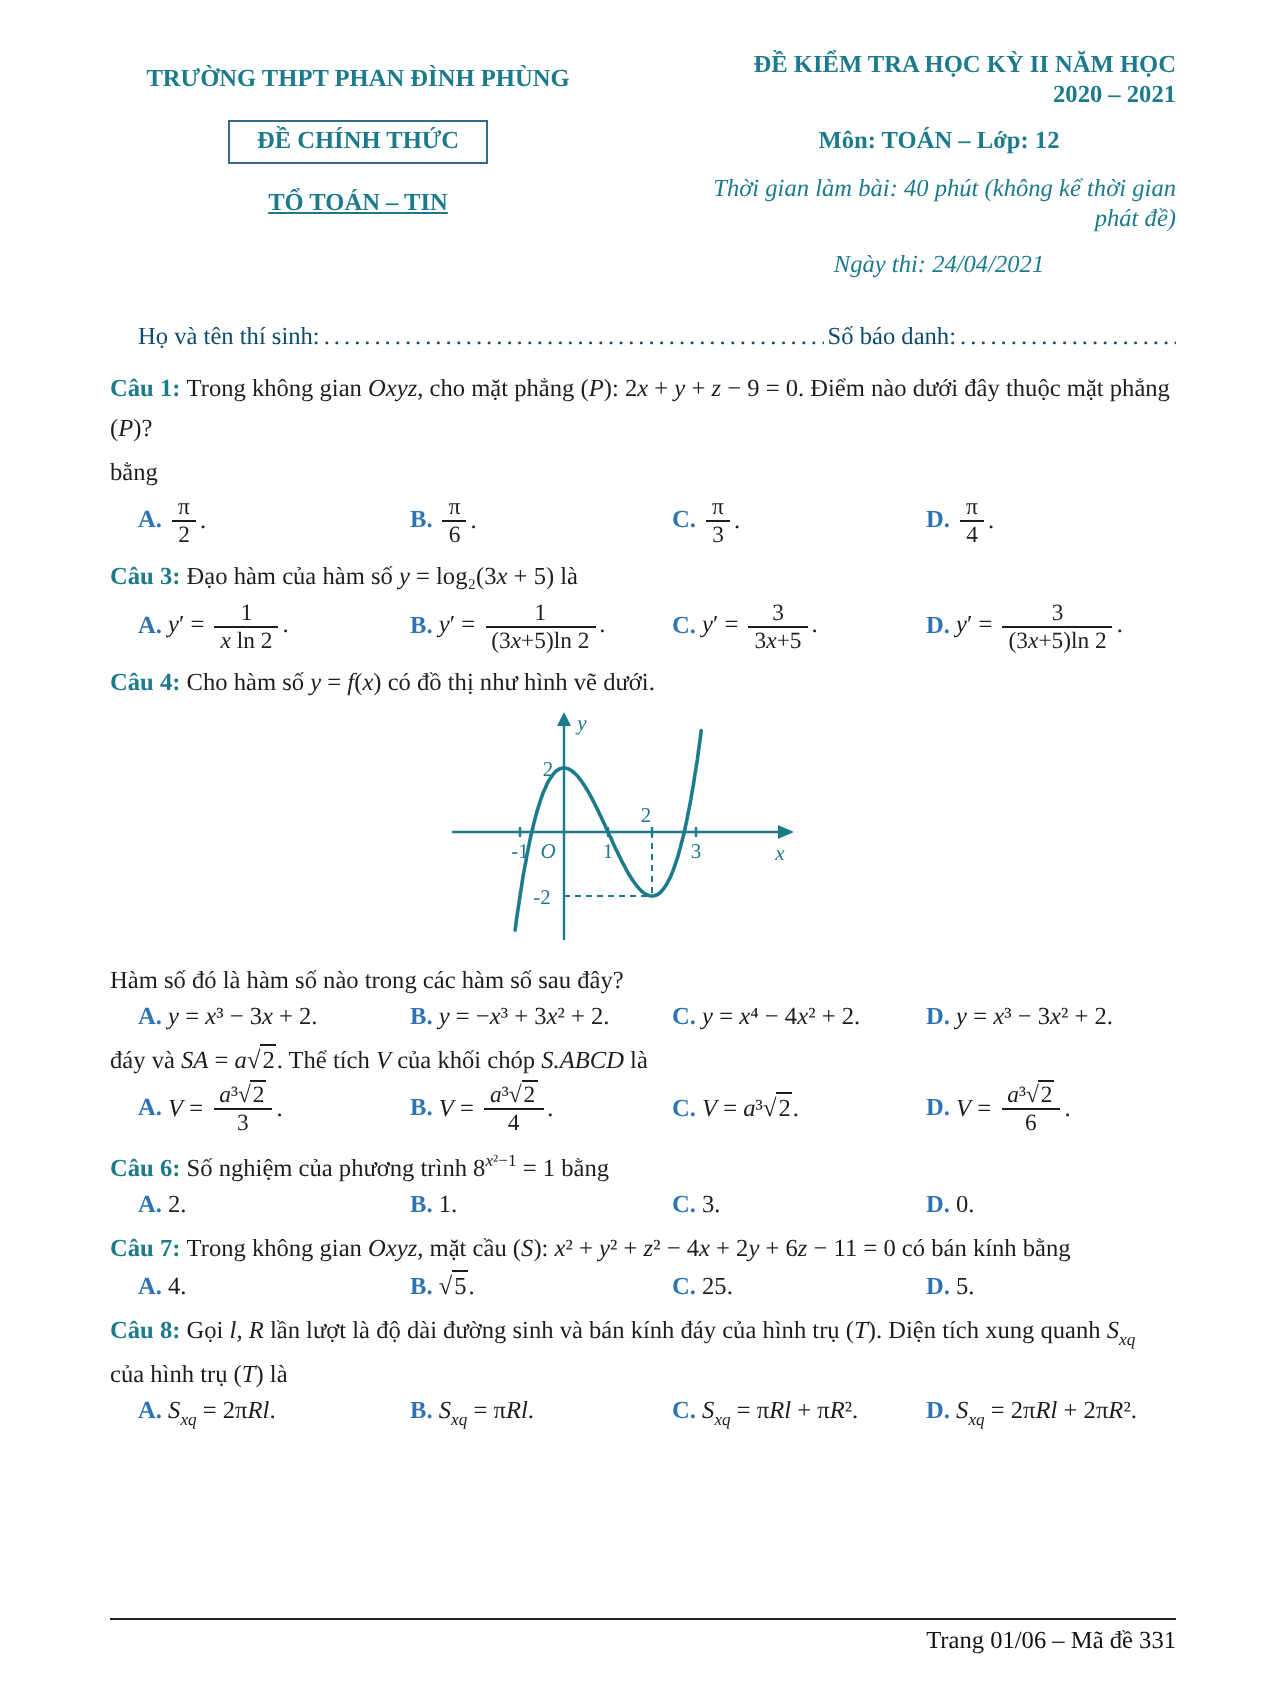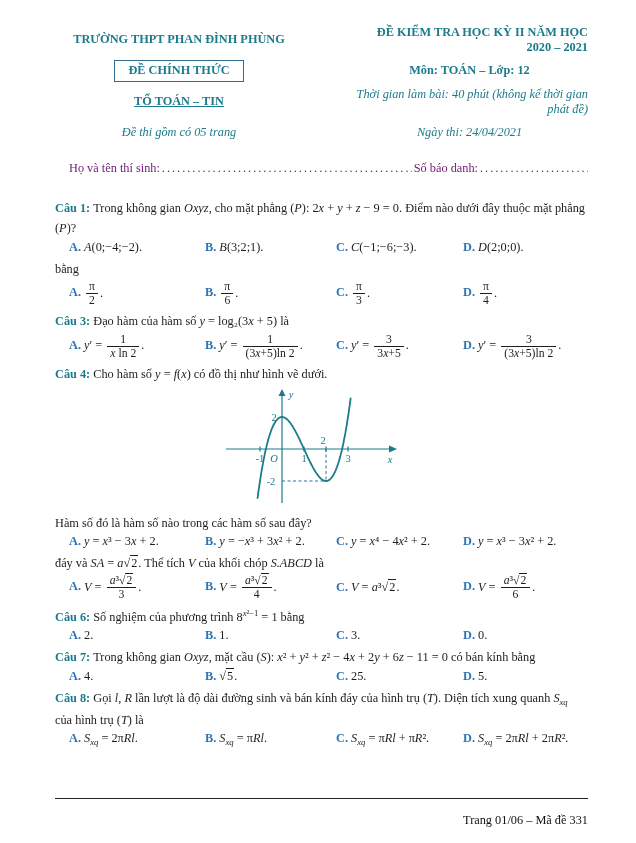--- a/index.html
+++ b/index.html
@@ -12,85 +12,78 @@
   
   .header{display:flex;color:#1b7b8c;}
   .h-left{width:248px;text-align:center;}
   .h-right{flex:1;text-align:right;margin-left:48px;}
   .h-row{height:31px;display:flex;align-items:center;justify-content:center;}
   .bold{font-weight:bold;}
   .ital{font-style:italic;}
   .dept{font-weight:bold;text-decoration:underline;}
   .exam-box{border:1.5px solid #336b8f;padding:2px 13px 3px;font-weight:bold;}
   
-  .student-line{color:#701a75;margin:13px 0 23px;padding-left:14px;display:flex;align-items:baseline;white-space:nowrap;justify-content:flex-end;}
+  .student-line{color:#0c4a6e;margin:13px 0 9px;padding-left:14px;display:flex;align-items:baseline;white-space:nowrap;justify-content:flex-end;}
   .dots{overflow:hidden;letter-spacing:2px;white-space:nowrap;}
   .dots1{flex:1;margin:0 2px;}
   .dots2{width:108px;margin-left:2px;}
   
   .question{margin-bottom:3px;}
   .q-line{margin:2px 0;line-height:1.5;white-space:nowrap;}
   .q-label{color:#1b7b8c;font-weight:bold;}
   .options{display:grid;grid-template-columns:136px 131px 127px 1fr;padding-left:14px;margin:1px 0 5px;align-items:center;}
   .option{white-space:nowrap;}
   .opt-letter{color:#2e74b5;font-weight:bold;}
   i{font-family:"Liberation Serif","DejaVu Serif",serif;}
   sup,sub{font-size:70%;}
   .frac{display:inline-flex;flex-direction:column;text-align:center;vertical-align:middle;margin:0 2px;line-height:1.12;font-size:0.95em;}
   .frac>.num{border-bottom:1px solid currentColor;padding:0 3px;display:block;}
   .frac>.den{padding:0 3px;display:block;}
   .sqrt{white-space:nowrap;}
   .sqrt>.ovl{border-top:1px solid currentColor;padding:0 1px;}
   .graph-wrap{text-align:center;margin:1px 0 1px -22px;}
   svg text{font-family:"Liberation Serif","DejaVu Serif",serif;}
   
-  .footer{position:absolute;left:55px;right:48px;bottom:15px;border-top:1px solid #222;text-align:right;padding-top:14px;color:#111;}
+  .footer{position:absolute;left:55px;right:48px;bottom:15px;border-top:1px solid #222;text-align:right;padding-top:3px;color:#111;}
 </style>
 </head>
 <body>
 
 <div class="page">
   <div class="content">
 
     <div class="header">
       <div class="h-left">
         <div class="h-row bold">TRƯỜNG THPT PHAN ĐÌNH PHÙNG</div>
         <div class="h-row">
             <span class="exam-box">ĐỀ CHÍNH THỨC</span>
           </div>
         <div class="h-row">
             <span class="dept">TỔ TOÁN – TIN</span>
           </div>
-        <div class="h-row ital">Đề thi gồm có 05 trang</div>
       </div>
       <div class="h-right">
         <div class="h-row bold">ĐỀ KIỂM TRA HỌC KỲ II NĂM HỌC 2020 – 2021</div>
         <div class="h-row bold">Môn: TOÁN – Lớp:  12</div>
         <div class="h-row ital">Thời gian làm bài: 40 phút (không kể thời gian phát đề)</div>
         <div class="h-row ital">Ngày thi: 24/04/2021</div>
       </div>
     </div>
 
     <div class="student-line">
       <span>Họ và tên thí sinh:</span>
       <span class="dots dots1">..........................................................................</span>
       <span>Số báo danh:</span>
       <span class="dots dots2">...........................</span>
     </div>
 
     <div id="questions">
         <div class="question">
           <div class="q-line"><span class="q-label">Câu 1: </span><span>Trong không gian <i>Oxyz</i>, cho mặt phẳng (<i>P</i>): 2<i>x</i> + <i>y</i> + <i>z</i> − 9 = 0.  Điểm nào dưới đây thuộc mặt phẳng</span></div>
           <div class="q-line">(<i>P</i>)?</div>
-          <div class="options">
-            <div class="option"><span class="opt-letter">A. </span><span class="opt-text"><i>A</i>(0;−4;−2).</span></div>
-            <div class="option"><span class="opt-letter">B. </span><span class="opt-text"><i>B</i>(3;2;1).</span></div>
-            <div class="option"><span class="opt-letter">C. </span><span class="opt-text"><i>C</i>(−1;−6;−3).</span></div>
-            <div class="option"><span class="opt-letter">D. </span><span class="opt-text"><i>D</i>(2;0;0).</span></div>
-          </div>
         </div>
         <div class="question">
           <div class="q-line">bằng</div>
           <div class="options">
             <div class="option"><span class="opt-letter">A. </span><span class="opt-text"><span class="frac">
                   <span class="num">π</span>
                   <span class="den">2</span>
                 </span>.</span></div>
             <div class="option"><span class="opt-letter">B. </span><span class="opt-text"><span class="frac">
                   <span class="num">π</span>

